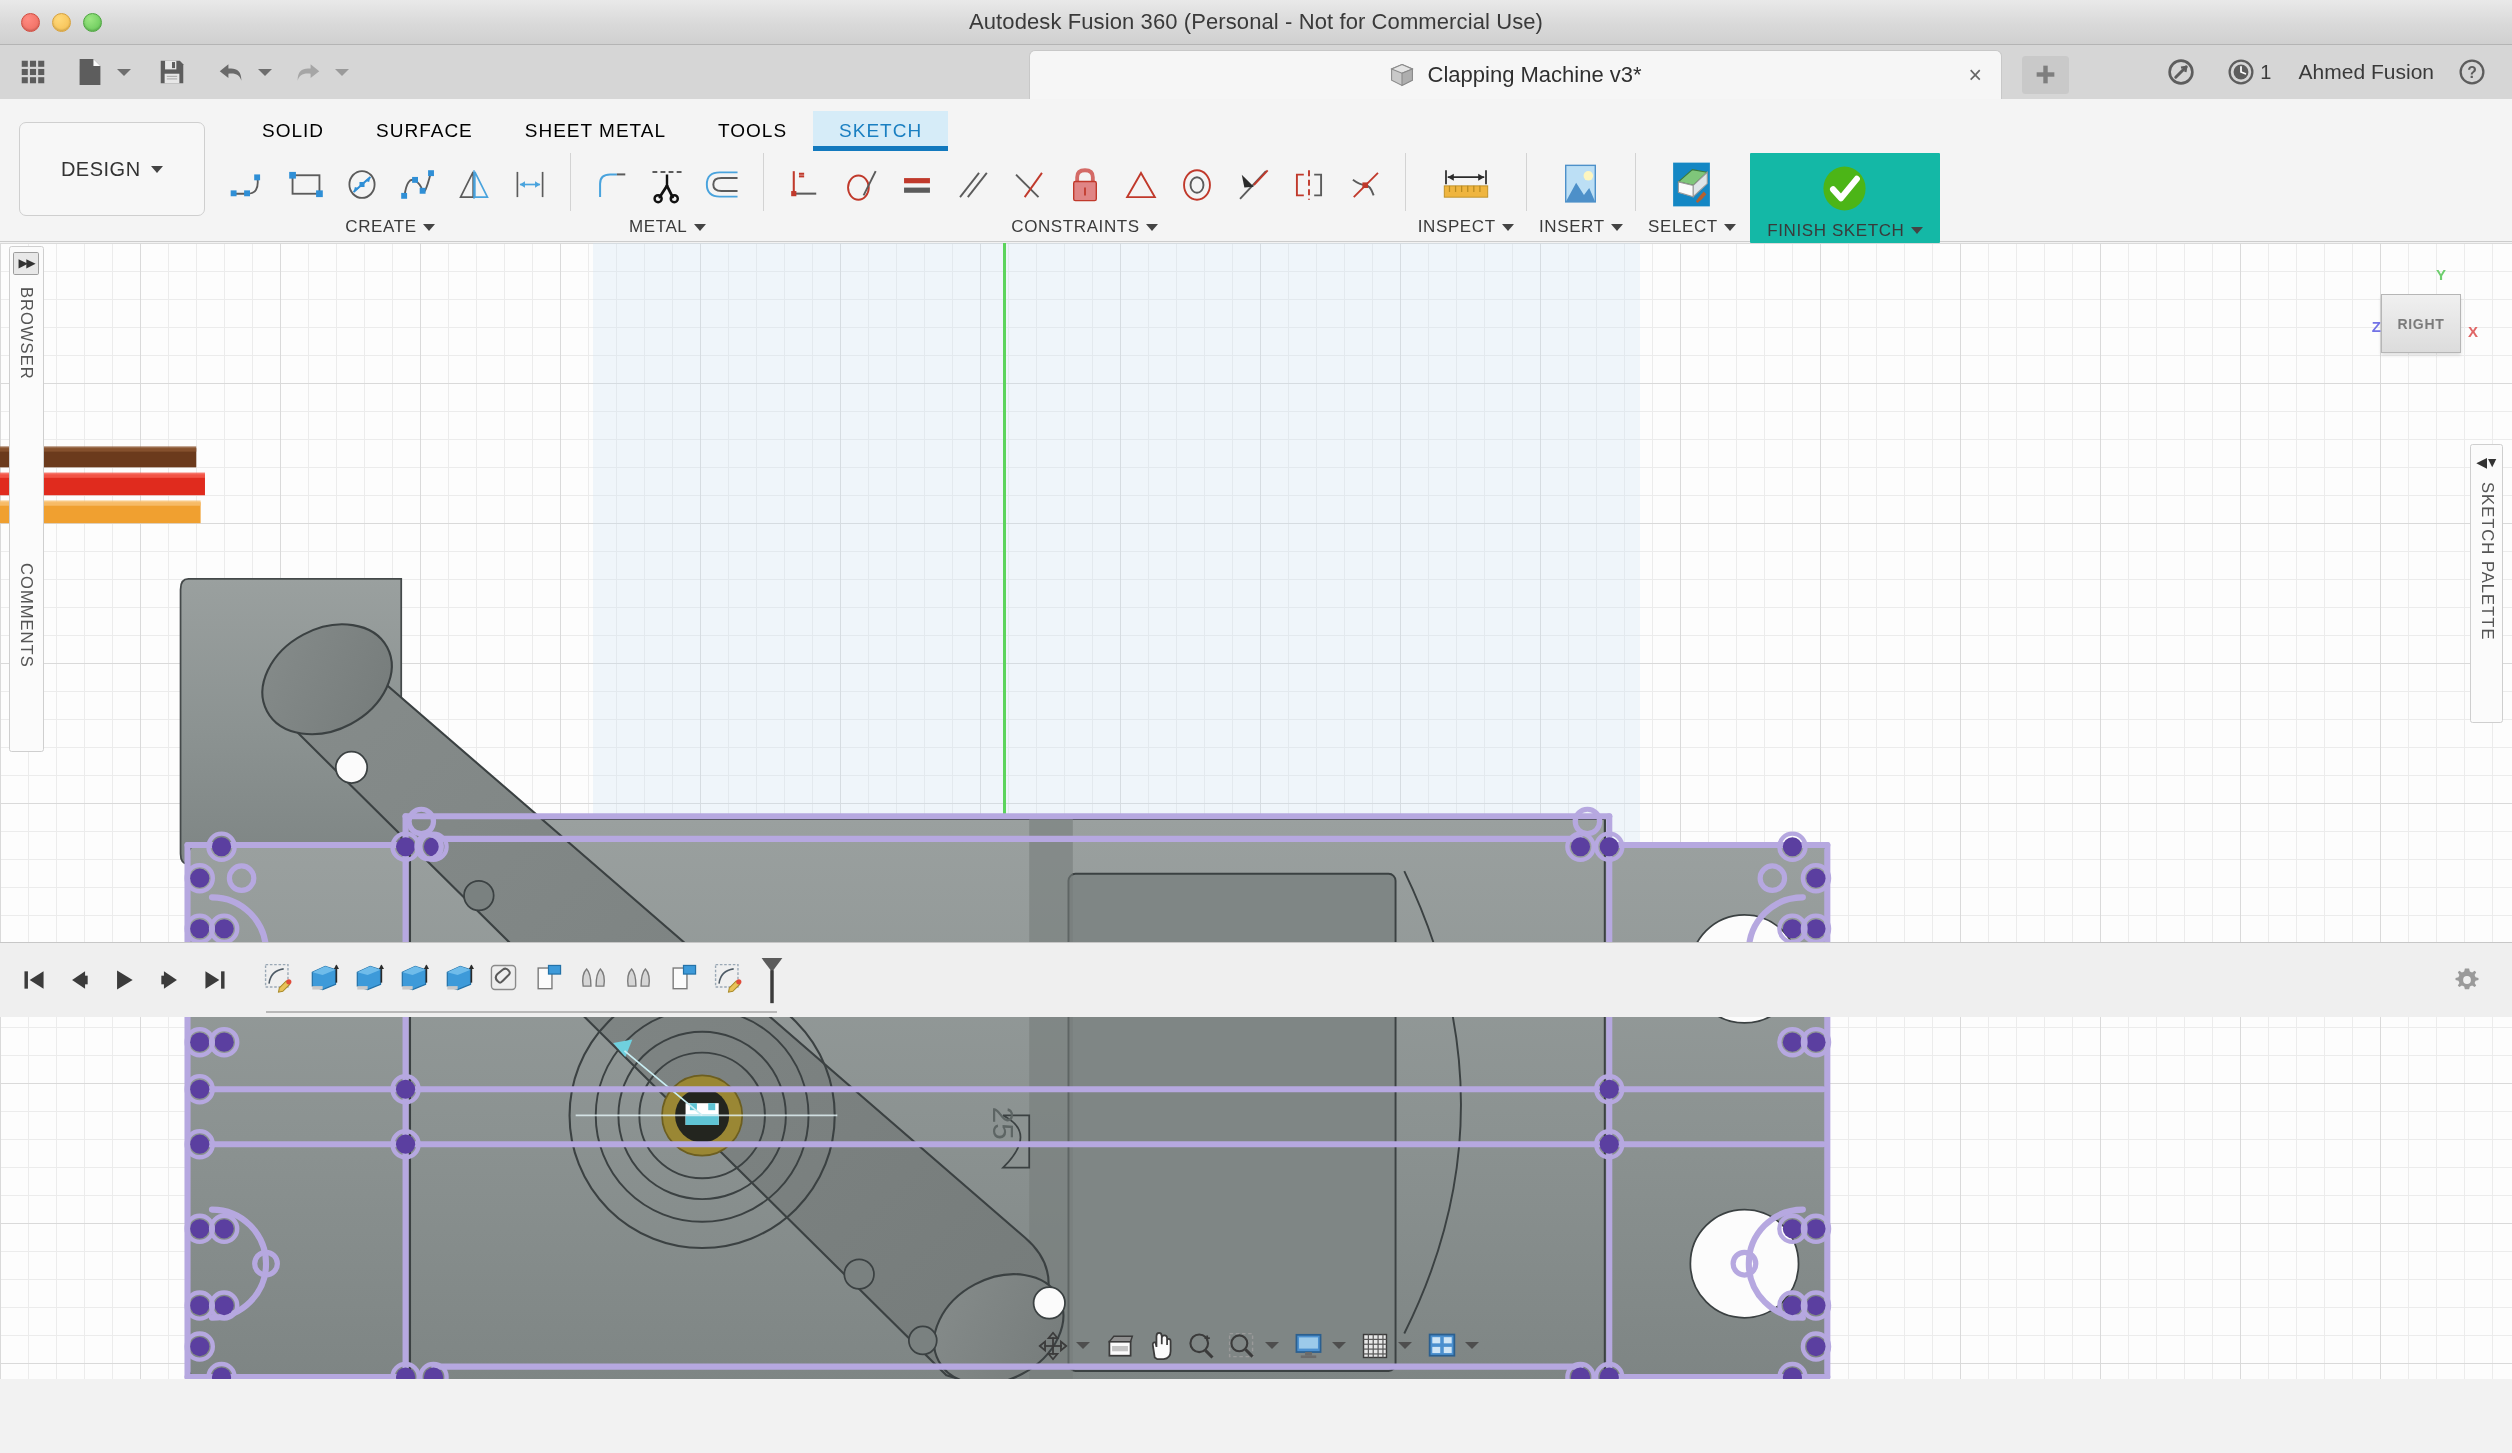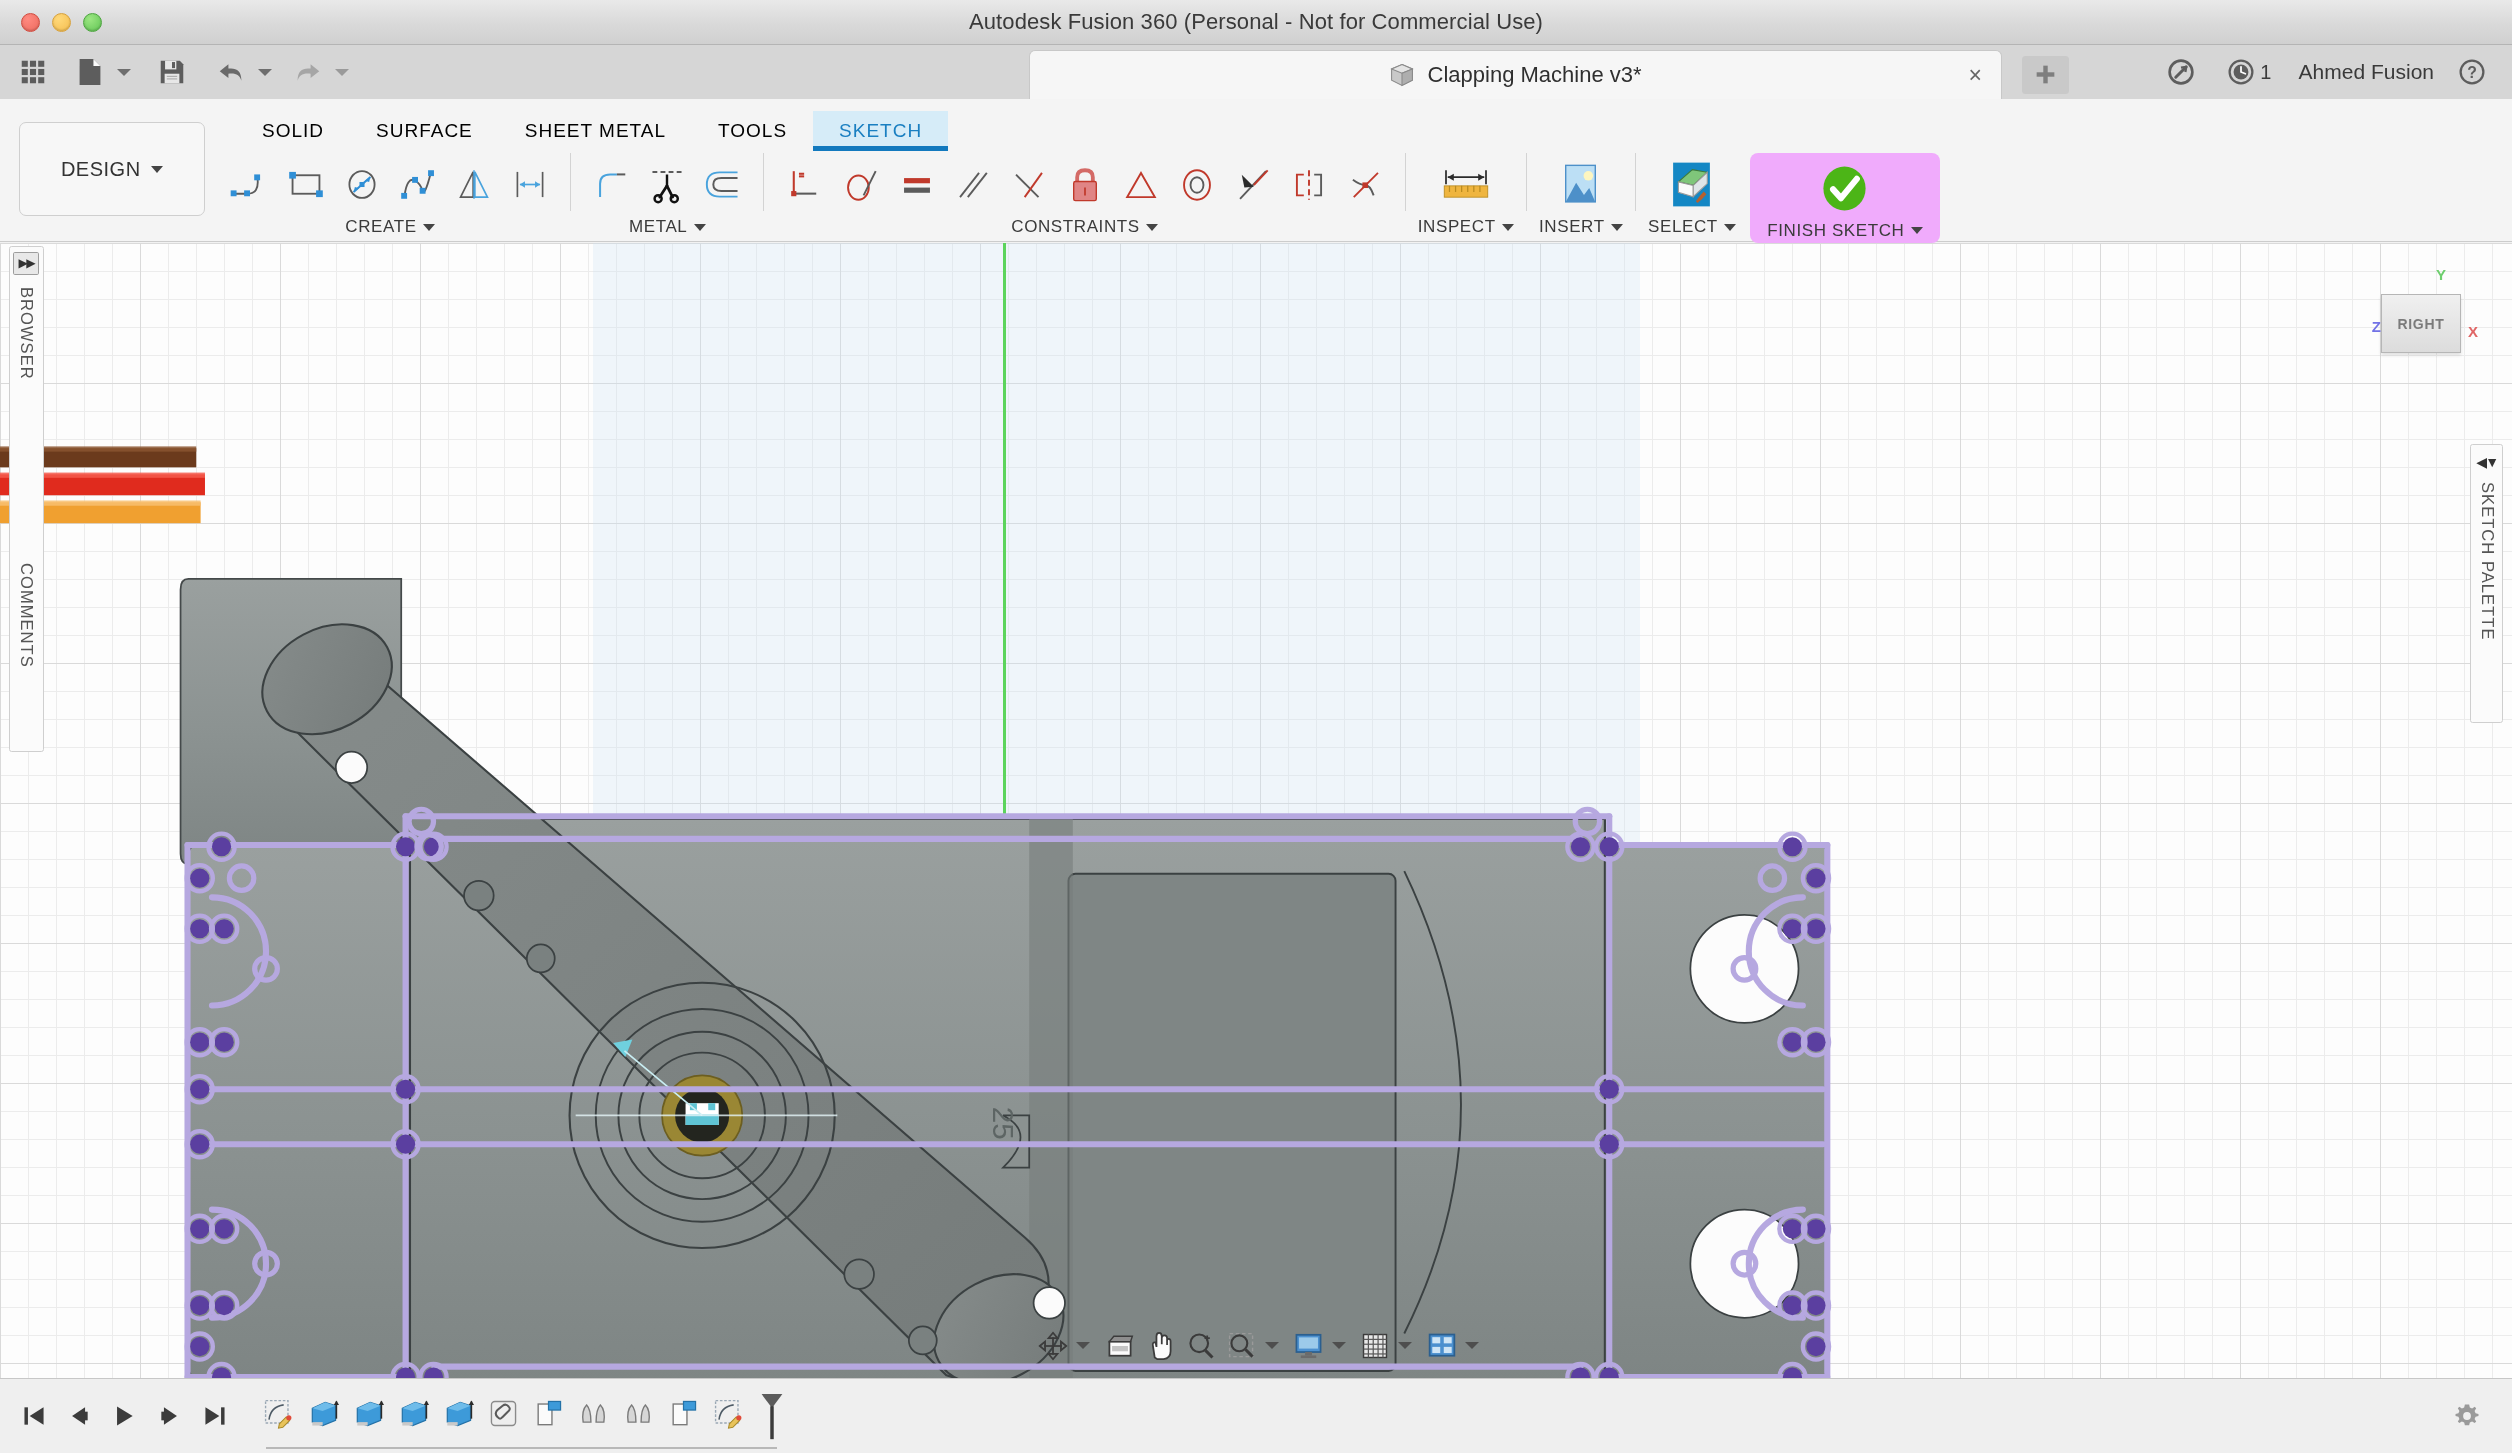--- a/index.html
+++ b/index.html
@@ -5,21 +5,21 @@
 <style>
   * { box-sizing: border-box; margin: 0; padding: 0; }
   html, body {
     width: 2512px; height: 1453px;
     font-family: "Liberation Sans", sans-serif;
     background: #f2f2f2;
     overflow: hidden;
   }
   #app {
     position: relative;
-    width: 2512px; height: 1453px;
+    width: 2512px; height: 1017px;
     background: #f2f2f2;
   }
 
   
   .titlebar {
     position: absolute; top: 0; left: 0; width: 2512px; height: 45px;
     background: linear-gradient(180deg,#e9e9e9 0%, #d9d9d9 55%, #d0d0d0 100%);
     border-bottom: 0.9px solid #b4b4b4;
     display: flex; align-items: center;
   }
@@ -106,21 +106,21 @@
   .grp { display: flex; flex-direction: column; align-items: center; position: relative; }
   .grp-row { display: flex; align-items: center; height: 63px; }
   .grp-label {
     font-size: 17px; color: #3a3a3a; letter-spacing: 0.6px;
     display: flex; align-items: center; gap: 6.1px; margin-top: 1px;
   }
   .tool { width: 42px; height: 51px; display:flex; align-items:center; justify-content:center; margin: 0 7px; }
   .sep { width: 0.9px; height: 58px; background: #d3d3d3; margin: 0 12.2px; }
   .tool.big { width: 54px; height: 54px; }
   .finish-wrap {
-    background: #f0abfc; padding: 3.5px 17.4px 2.6px 17.4px; border-radius: 8px;
+    background: #14b8a6; padding: 3.5px 17.4px 2.6px 17.4px; border-radius: 1px;
     display:flex; flex-direction:column; align-items:center;text-align:center;
   }
   .caret-s { width:0;height:0;border-left:6.1px solid transparent;border-right:6.1px solid transparent;border-top:7px solid #444; }
 
   
   .canvas {
     position: absolute; top: 243px; left: 0; width: 2512px; height: 1136px;
     background: #fdfdfd;
     overflow: hidden;
   }

